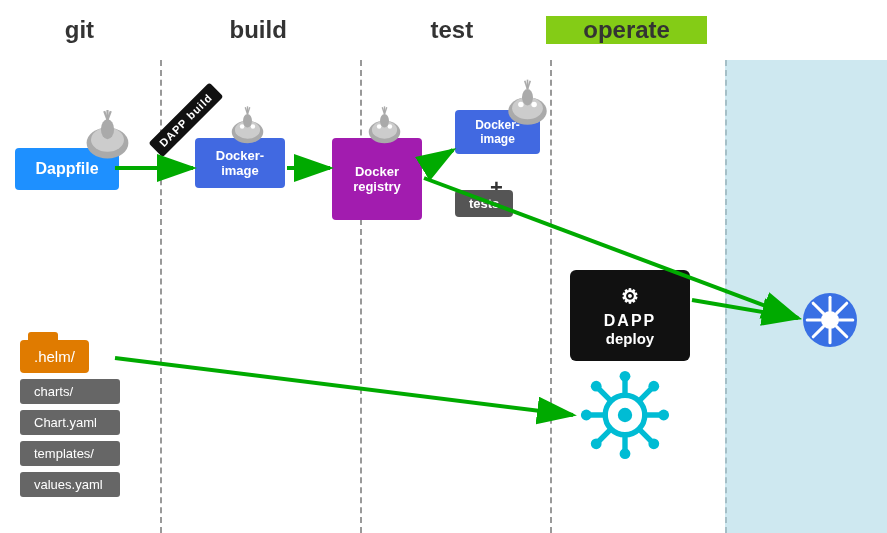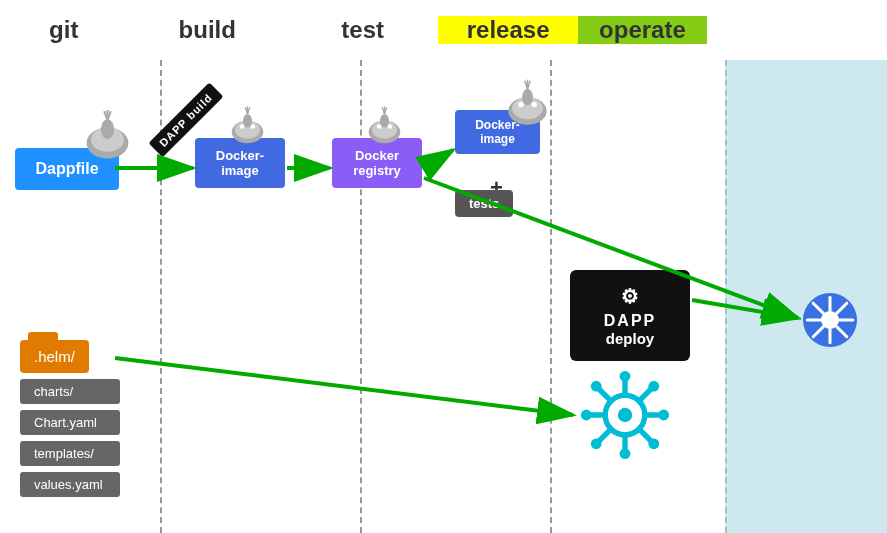--- a/index.html
+++ b/index.html
@@ -86,25 +86,25 @@
       border-radius: 4px;
       width: 90px;
       text-align: center;
     }
 
     
     .docker-registry-box {
       position: absolute;
       top: 138px;
       left: 332px;
-      background: #8b5cf6;
+      background: #a21caf;
       color: white;
       font-size: 13px;
       font-weight: bold;
-      padding: 10px 12px;
+      padding: 26px 12px;
       border-radius: 4px;
       width: 90px;
       text-align: center;
     }
 
     
     .docker-test-box {
       position: absolute;
       top: 110px;
       left: 455px;
@@ -257,23 +257,20 @@
 
 <div class="stage-headers">
   <div class="stage stage-git">
     <span>git</span>
   </div>
   <div class="stage stage-build">
     <span>build</span>
   </div>
   <div class="stage stage-test">
     <span>test</span>
-  </div>
-  <div class="stage stage-release">
-    <span>release</span>
   </div>
   <div class="stage stage-operate">
     <span>operate</span>
   </div>
 </div>
 
 <div class="vline" style="left: 160px;"></div>
 <div class="vline" style="left: 360px;"></div>
 <div class="vline" style="left: 550px;"></div>
 <div class="vline" style="left: 725px;"></div>

